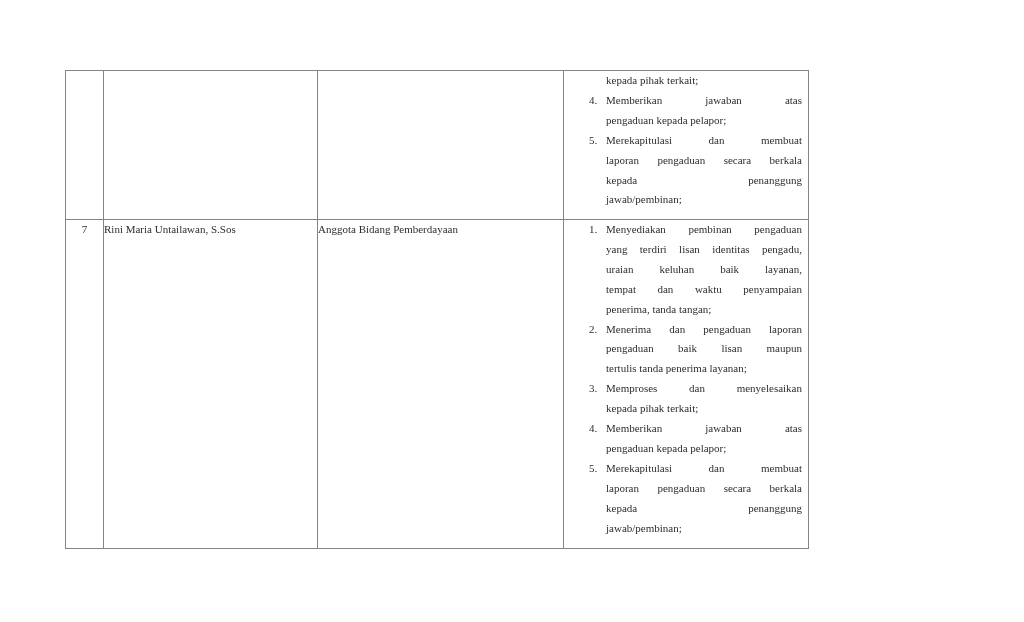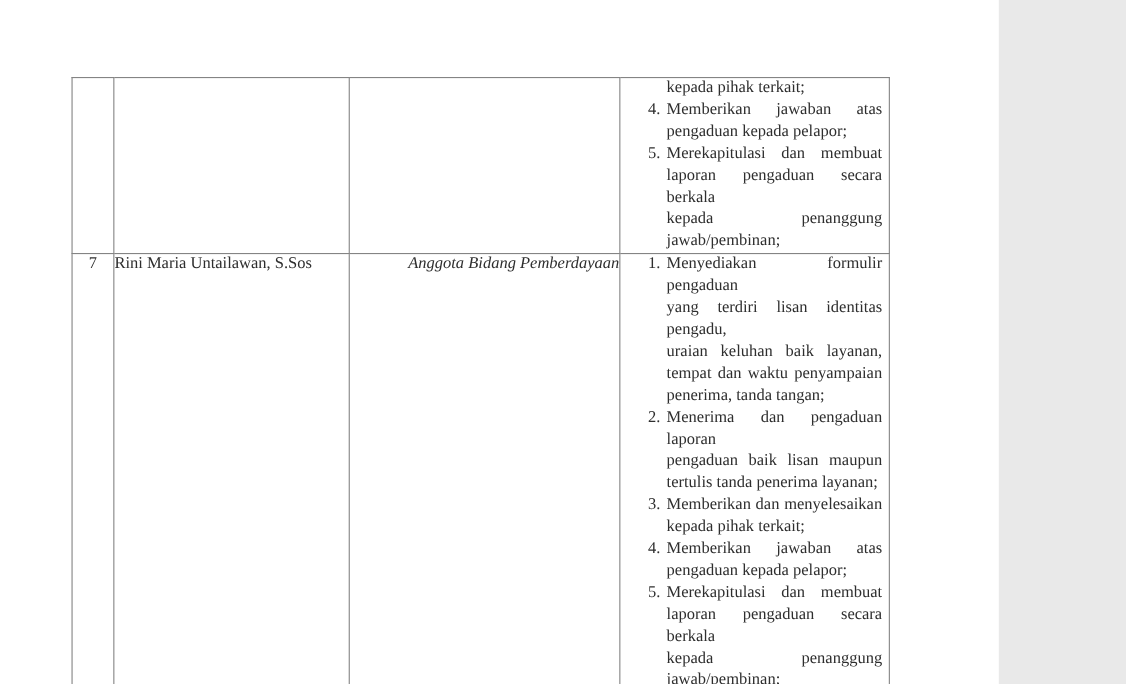--- a/index.html
+++ b/index.html
@@ -1,23 +1,23 @@
 <!DOCTYPE html>
 <html><head>
 <meta charset="utf-8">
 <style>
   html, body { margin: 0; padding: 0; background: #e9e9e9; }
   .page {
     position: relative;
-    width: 908px;
+    width: 1024px;
     height: 622px;
     background: #ffffff;
     overflow: hidden;
     font-family: "Liberation Serif", "DejaVu Serif", serif;
-    font-size: 15px;
+    font-size: 11px;
     line-height: 19.9px;
     color: #2e2e2e;
   }
   table.doc-table {
     position: absolute;
     left: 65px;
     top: 70px;
     width: 743px;
     border-collapse: collapse;
     table-layout: fixed;
@@ -26,21 +26,21 @@
     border: 1px solid #848484;
     vertical-align: top;
     padding: 0;
     overflow: hidden;
   }
   tr.row-cont  { height: 149px; }
   tr.row-entry { height: 329px; }
 
   td.cell-no   { text-align: center; padding-top: 3px; }
   td.cell-name { padding: 3px 4px 0 9px; margin-left: 35px; }
-  td.cell-pos  { text-align: right; padding-top: 3px; font-style: italic; }
+  td.cell-pos  { text-align: left; padding-top: 3px; }
   td.cell-duties { padding-top: 2px; }
 
   .duty {
     position: relative;
     margin: 0 6px 0 42px;
   }
   .duty-num {
     position: absolute;
     left: -17px;
     top: 0;
@@ -92,35 +92,35 @@
         </td>
       </tr>
       <tr class="row-entry">
         <td class="cell-no">7</td>
         <td class="cell-name">Rini Maria Untailawan, S.Sos</td>
         <td class="cell-pos">Anggota Bidang Pemberdayaan</td>
         <td class="cell-duties">
           <div class="duties">
               <div class="duty">
                 <span class="duty-num">1.</span>
-                <div class="dline">Menyediakan formulir pengaduan</div>
+                <div class="dline">Menyediakan pembinan pengaduan</div>
                 <div class="dline">yang terdiri lisan identitas pengadu,</div>
                 <div class="dline">uraian keluhan baik layanan,</div>
                 <div class="dline">tempat dan waktu penyampaian</div>
                 <div class="dline last">penerima, tanda tangan;</div>
               </div>
               <div class="duty">
                 <span class="duty-num">2.</span>
                 <div class="dline">Menerima dan pengaduan laporan</div>
                 <div class="dline">pengaduan baik lisan maupun</div>
                 <div class="dline last">tertulis tanda penerima layanan;</div>
               </div>
               <div class="duty">
                 <span class="duty-num">3.</span>
-                <div class="dline">Memberikan dan menyelesaikan</div>
+                <div class="dline">Memproses dan menyelesaikan</div>
                 <div class="dline last">kepada pihak terkait;</div>
               </div>
               <div class="duty">
                 <span class="duty-num">4.</span>
                 <div class="dline">Memberikan jawaban atas</div>
                 <div class="dline last">pengaduan kepada pelapor;</div>
               </div>
               <div class="duty">
                 <span class="duty-num">5.</span>
                 <div class="dline">Merekapitulasi dan membuat</div>

